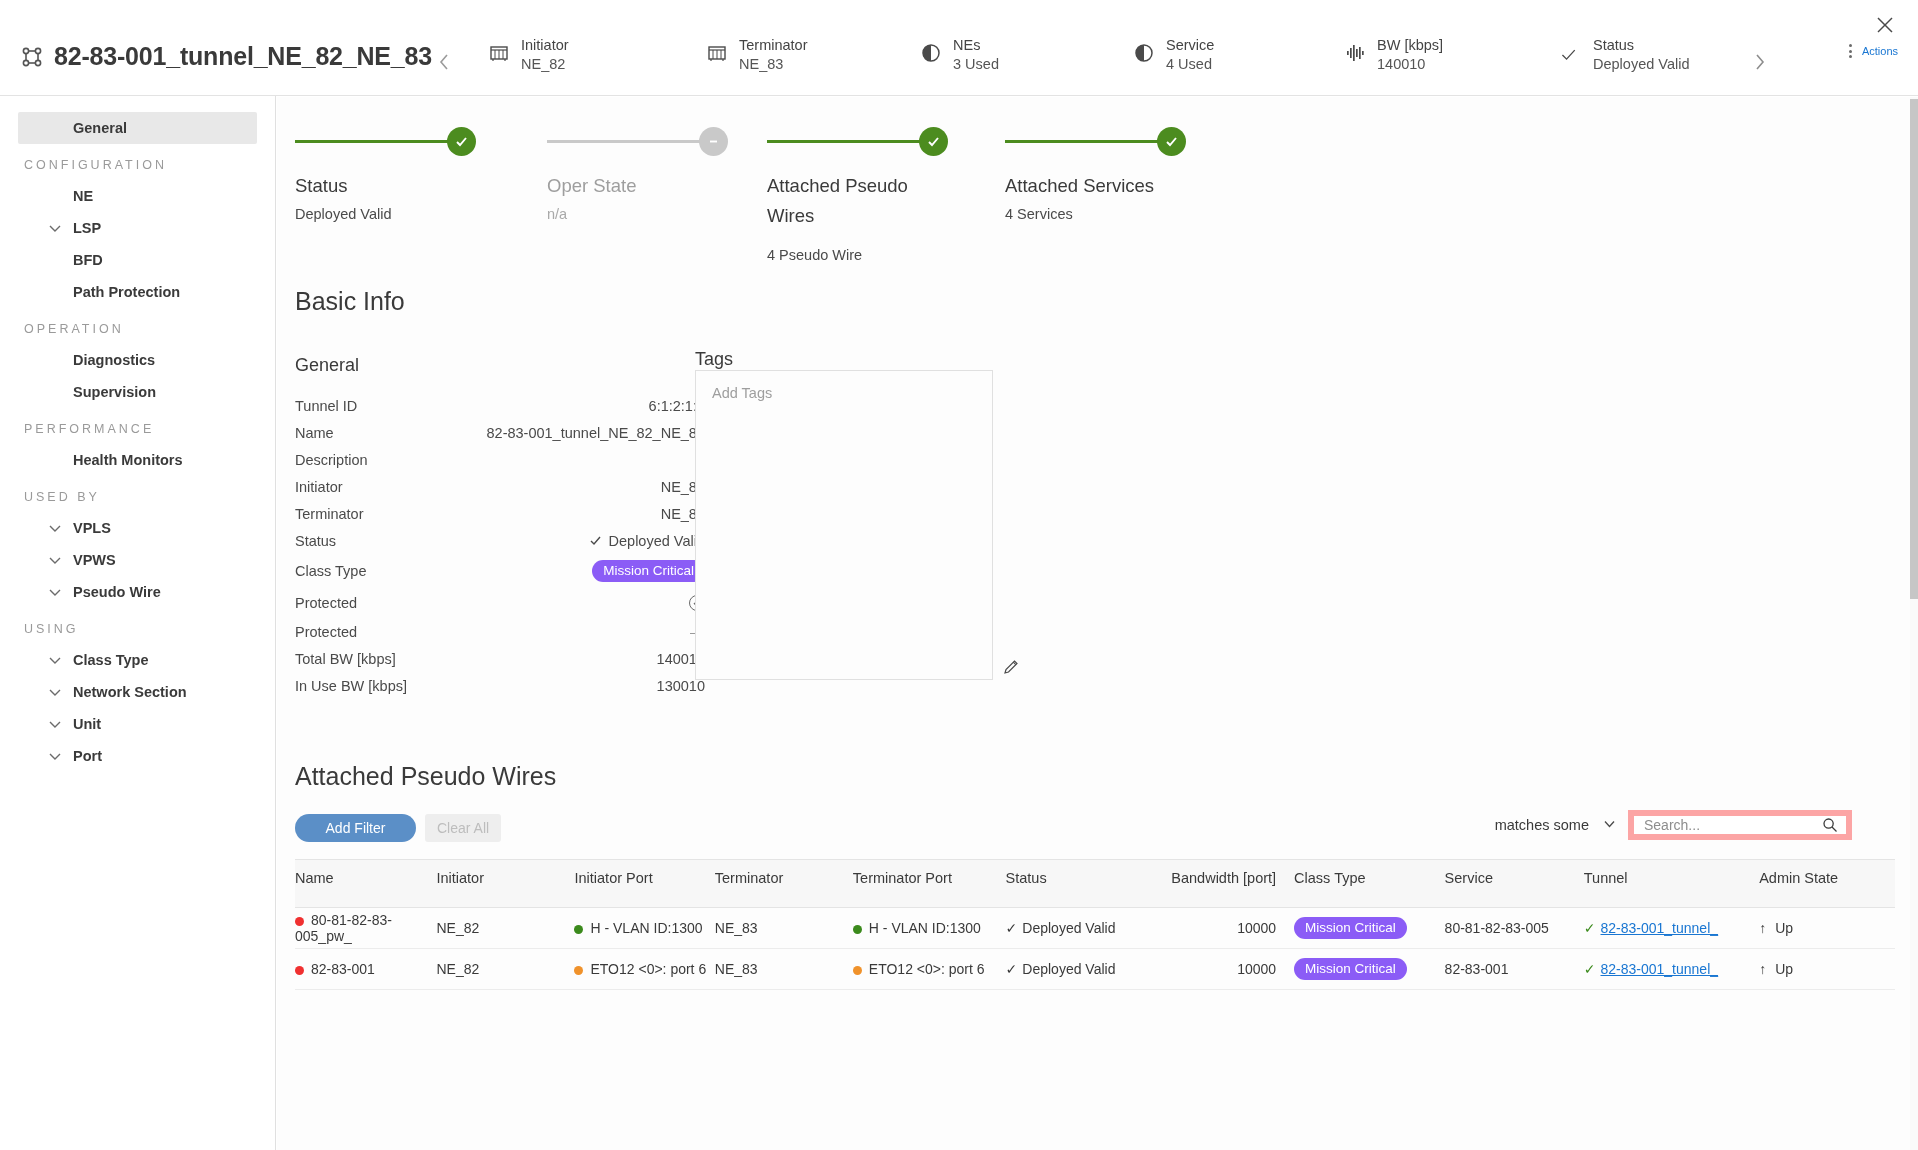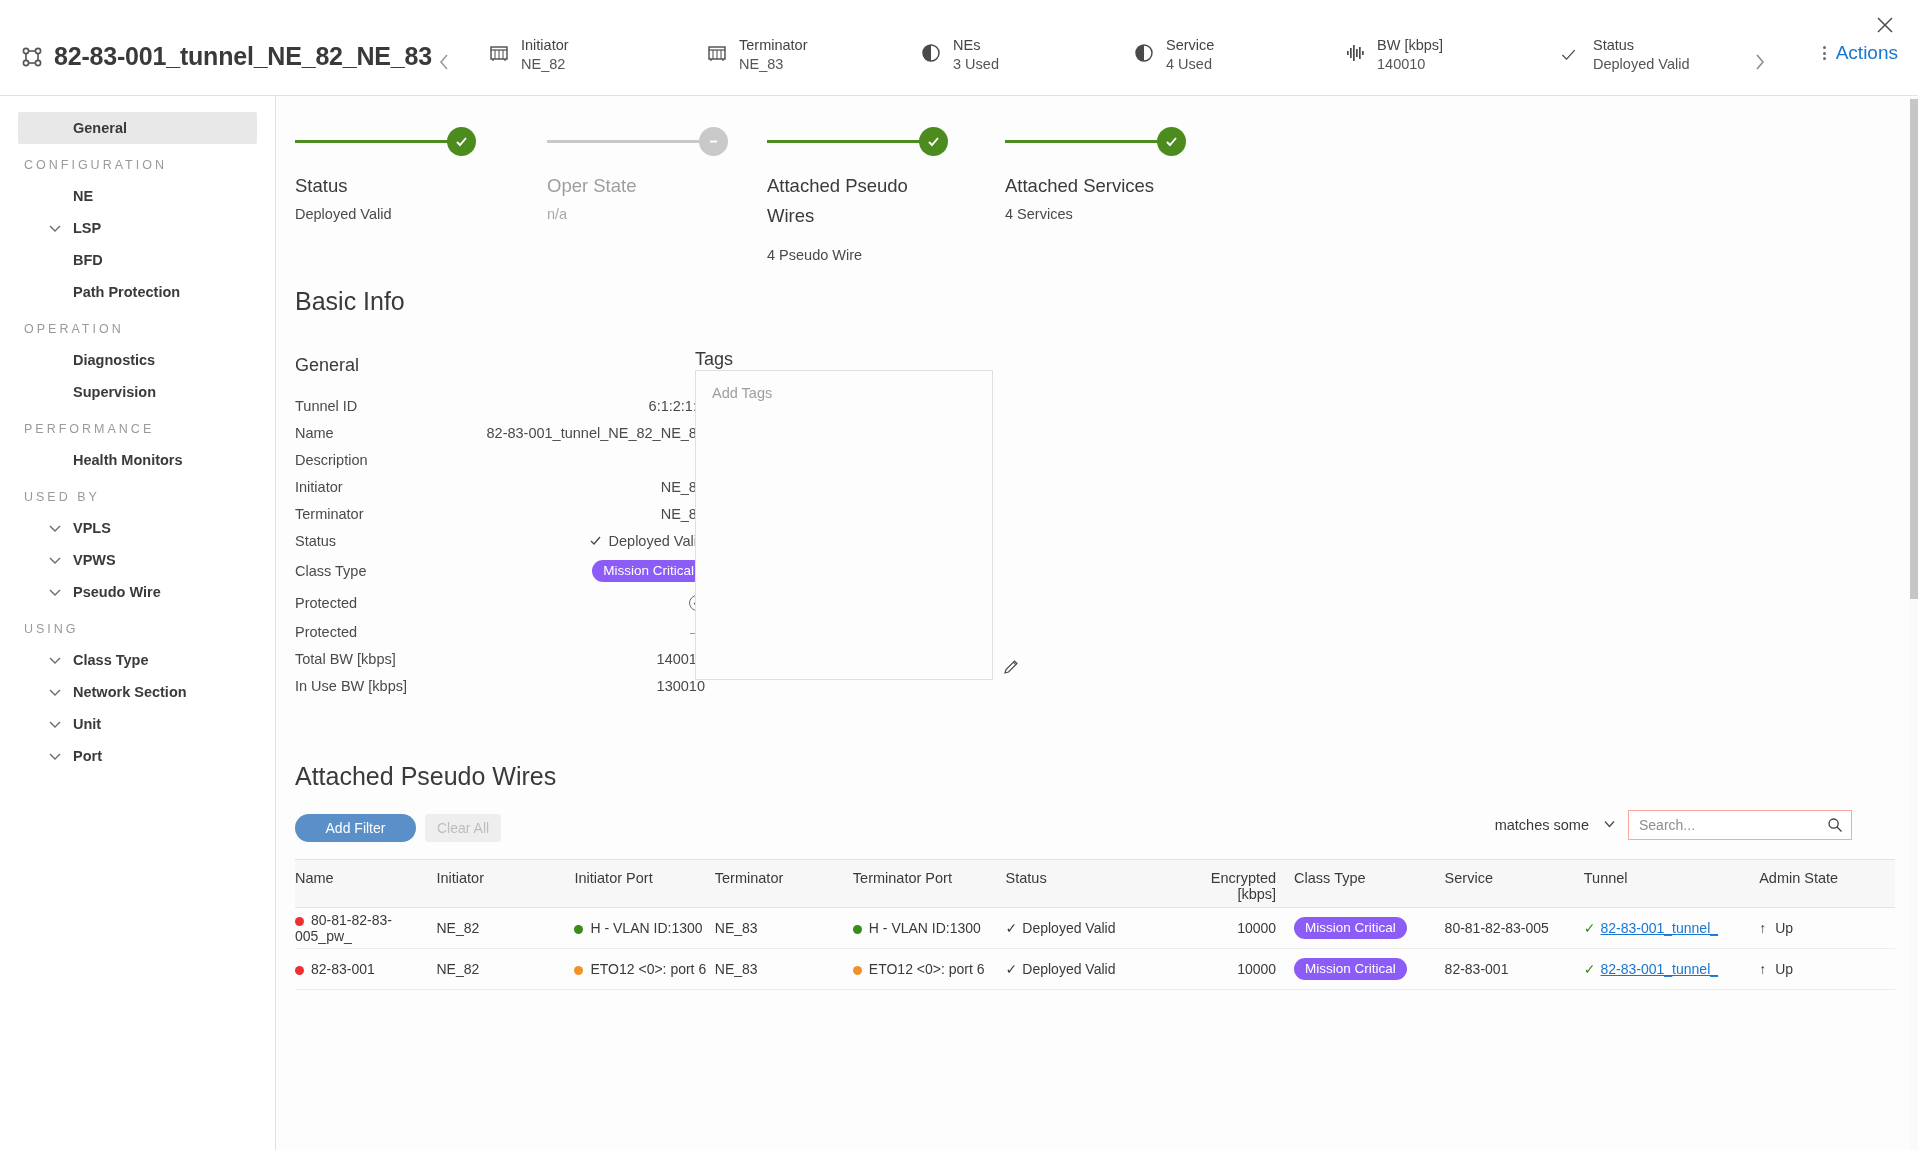--- a/index.html
+++ b/index.html
@@ -36,21 +36,21 @@
   }
   .kpi-icon { width:22px; height:22px; flex:0 0 22px; margin-top:4px; }
   .kpi-text { display:flex; flex-direction:column; gap:4px; }
   .kpi-label { font-size:14.5px; color:#444; line-height:15px; white-space:nowrap;}
   .kpi-value { font-size:14.5px; color:#555; line-height:15px; white-space:nowrap;}
   .actions-wrap {
     position:absolute; top:42px; right:20px; display:flex; align-items:center; gap:6px; cursor:pointer;
   }
   .kebab { display:flex; flex-direction:column; gap:2.5px; padding:2px 4px; }
   .kebab i { width:3px; height:3px; background:#6b6b6b; border-radius:50%; display:block; }
-  .actions-label { color:#1976d2; font-size:19px; }
+  .actions-label { color:#1976d2; font-size:11px; }
   .close-btn {
     position:absolute; top:10px; right:18px; width:30px; height:30px;
     display:flex; align-items:center; justify-content:center; cursor:pointer;
   }
 
   
   .sidebar {
     position:absolute; left:0; top:96px; width:276px; height:1054px;
     background:#ffffff; border-right:1px solid #e0e0e0; padding-top:16px;
     overflow:hidden;
@@ -146,21 +146,21 @@
     background:#eeeeee; color:#bdbdbd; font-size:14px; border:none; border-radius:3px;
     padding:6px 12px; cursor:pointer;
   }
   .search-area {
     position:absolute; right:58px; top:713px; display:flex; align-items:center; gap:12px;
   }
   .match-sel {
     display:flex; align-items:flex-start; gap:14px; font-size:14.5px; color:#3a3a3a; cursor:pointer;
   }
   .search-box {
-    width:224px; height:30px; border:1px solid #fca5a5; background:#fff;
+    width:224px; height:30px; border:6px solid #fca5a5; background:#fff;
     display:flex; align-items:center; justify-content:space-between; padding:0 8px 0 10px;
   }
   .search-box span { font-size:14px; color:#8d8d8d; }
 
   
   .tbl { position:absolute; left:18px; top:762px; width:1600px; border-collapse:collapse; }
   .tbl thead th {
     background:#f7f7f7; border-top:1px solid #e4e4e4; border-bottom:1px solid #e4e4e4;
     font-size:14.5px; font-weight:400; color:#3a3a3a; text-align:left;
     height:48px; vertical-align:top; padding:10px 0 0 0;
@@ -571,21 +571,21 @@
           <col style="width:120px">
       </colgroup>
       <thead>
         <tr>
           <th>Name</th>
           <th>Initiator</th>
           <th>Initiator Port</th>
           <th>Terminator</th>
           <th>Terminator Port</th>
           <th>Status</th>
-          <th class="num">Encrypted [kbps]</th>
+          <th class="num">Bandwidth [port]</th>
           <th>Class Type</th>
           <th>Service</th>
           <th>Tunnel</th>
           <th>Admin State</th>
         </tr>
       </thead>
       <tbody>
         <tr>
           <td>
             <span class="dot red"></span><span>80-81-82-83-005_pw_</span>

